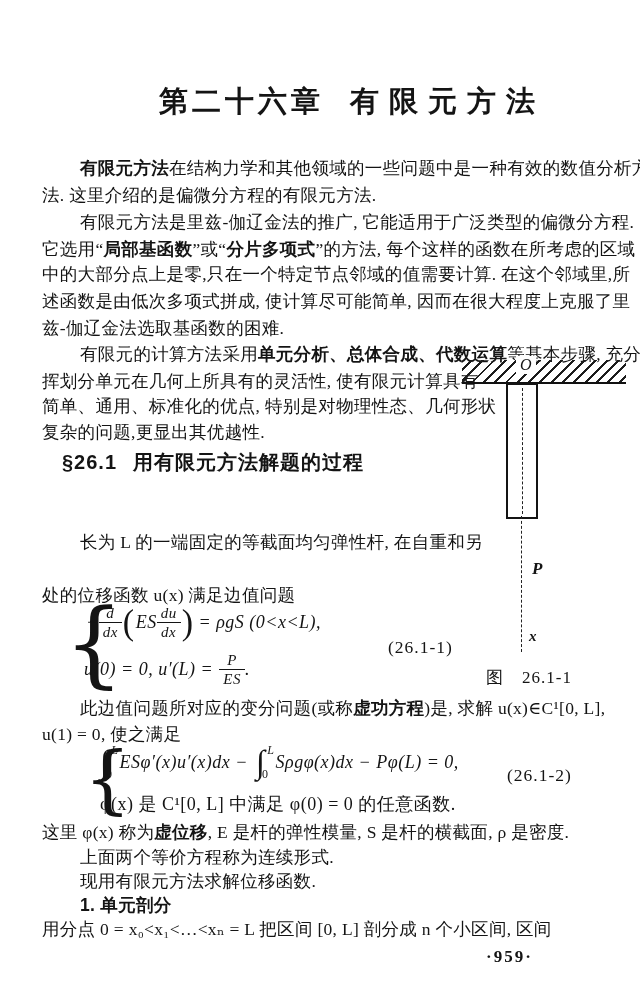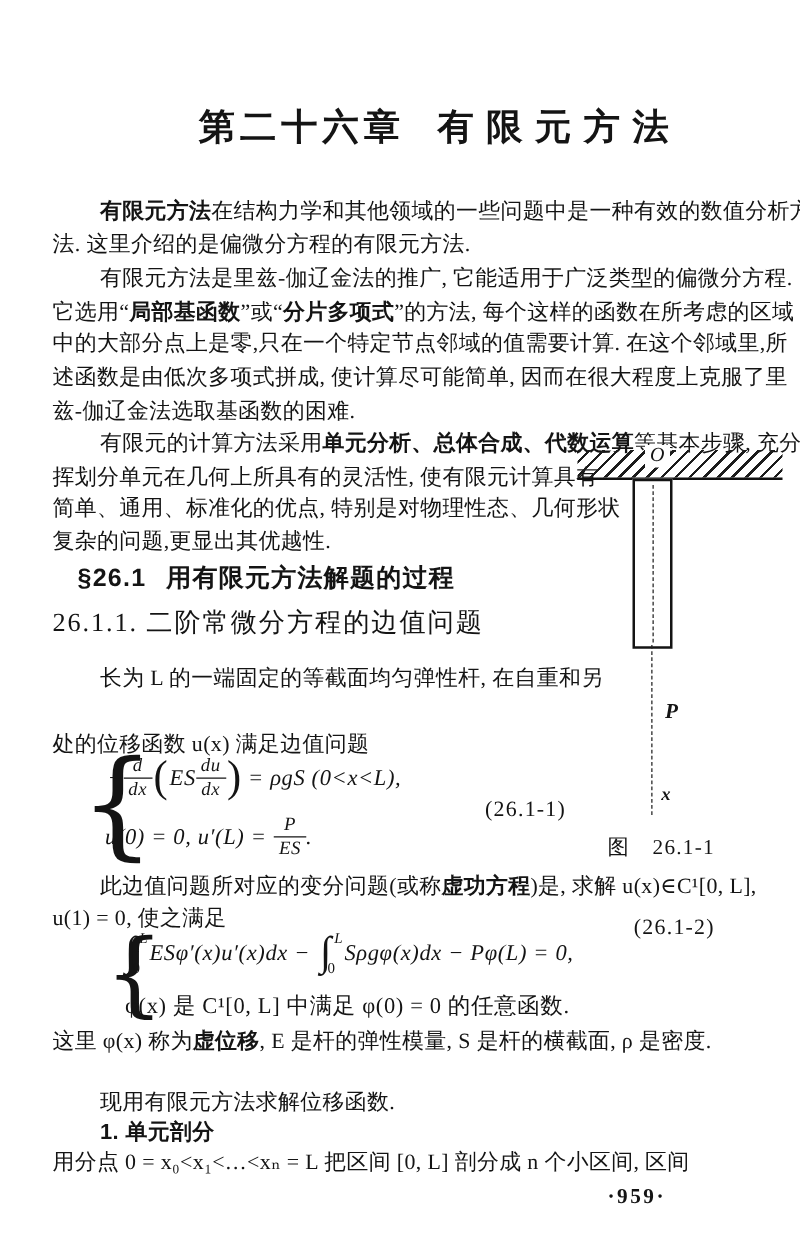--- a/index.html
+++ b/index.html
@@ -95,21 +95,20 @@
   <div class="line" style="top:318px;left:42px;">兹-伽辽金法选取基函数的困难.</div>
 
   <div class="line" style="top:344px;left:80px;"><span>有限元的计算方法采用</span><span class="hei">单元分析、总体合成、代数运算</span><span>等基本步骤, 充分发</span></div>
   <div class="line" style="top:371px;left:42px;">挥划分单元在几何上所具有的灵活性, 使有限元计算具有</div>
   <div class="line" style="top:396px;left:42px;">简单、通用、标准化的优点, 特别是对物理性态、几何形状</div>
   <div class="line" style="top:422px;left:42px;">复杂的问题,更显出其优越性.</div>
 
   <div class="sec-head">
     <span>§26.1</span><span class="sec-title">用有限元方法解题的过程</span>
   </div>
-  <div class="sub-head">26.1.1. 二阶常微分方程的边值问题</div>
 
   <div class="line" style="top:532px;left:80px;">长为 L 的一端固定的等截面均匀弹性杆, 在自重和另</div>
   <div class="line" style="top:585px;left:42px;">处的位移函数 u(x) 满足边值问题</div>
 
   <div class="brace" style="left:64px;top:597px;font-size:94px;">{</div>
   <div class="mathrow" style="top:603px;left:86px;">
     <span>−</span>
     <span class="frac">
         <span class="num">d</span>
         <span class="den">dx</span>
@@ -137,23 +136,24 @@
   <div class="line" style="top:724px;left:42px;">u(1) = 0, 使之满足</div>
 
   <div class="brace" style="left:84px;top:742px;font-size:74px;">{</div>
   <div class="mathrow" style="top:746px;left:100px;">
     <span class="intwrap"><span class="int">∫</span><span class="isup">L</span><span class="isub">0</span></span>
     <span>ESφ′(x)u′(x)dx −</span>
     <span class="intwrap" style="margin-left:8px;"><span class="int">∫</span><span class="isup">L</span><span class="isub">0</span></span>
     <span>Sρgφ(x)dx − Pφ(L) = 0,</span>
   </div>
   <div class="mathrow cjk-math" style="top:792px;left:100px;font-style:normal;">φ(x) 是 C¹[0, L] 中满足 φ(0) = 0 的任意函数.</div>
-  <div class="eq-label" style="left:507px;top:731px;">(26.1-2)</div>
+  <div class="eq-label" style="left:507px;top:765px;">(26.1-2)</div>
 
   <div class="line" style="top:822px;left:42px;"><span>这里 φ(x) 称为</span><span class="hei">虚位移</span><span>, E 是杆的弹性模量, S 是杆的横截面, ρ 是密度.</span></div>
+  <div class="line" style="top:847px;left:80px;">上面两个等价方程称为连续形式.</div>
   <div class="line" style="top:871px;left:80px;">现用有限元方法求解位移函数.</div>
   <div class="line hei" style="top:895px;left:80px;font-size:17.5px;">1. 单元剖分</div>
   <div class="line" style="top:919px;left:42px;">用分点 0 = x₀&lt;x₁&lt;…&lt;xₙ = L 把区间 [0, L] 剖分成 n 个小区间, 区间</div>
 
   <div class="figure">
     <div class="hatch"></div>
     <div class="origin">O</div>
     <div class="rod">
       <div class="rod-center"></div>
     </div>

